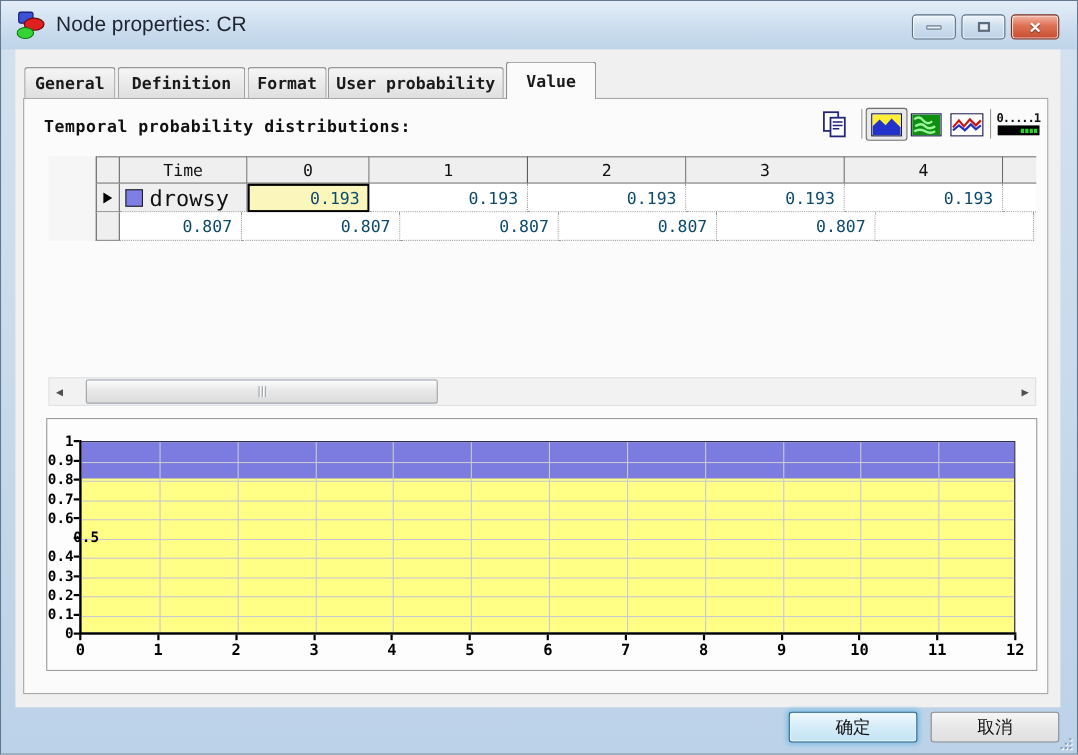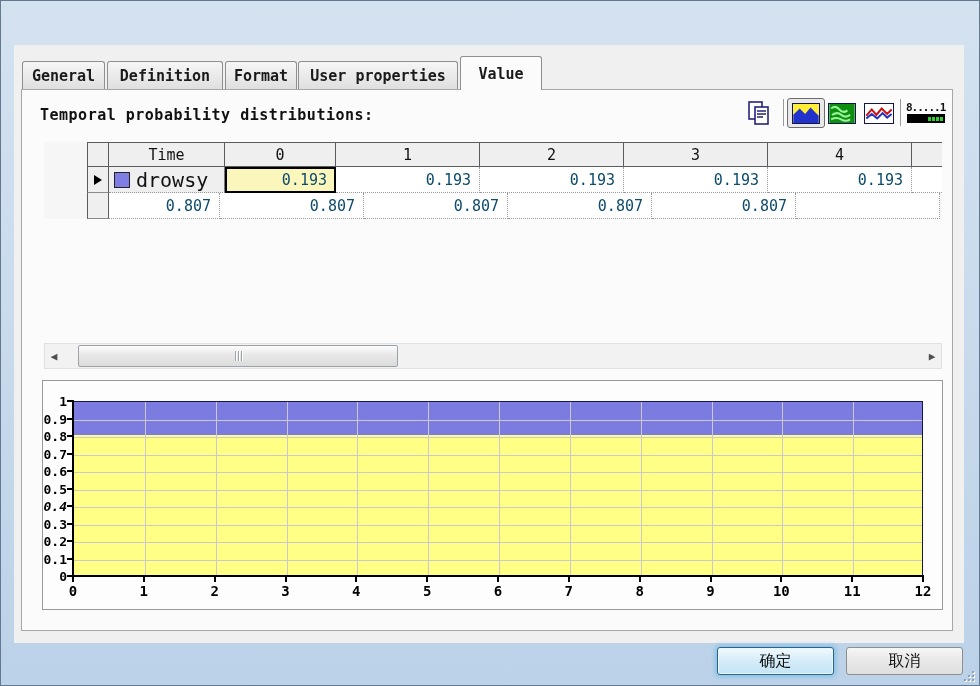--- a/index.html
+++ b/index.html
@@ -89,28 +89,47 @@
   .btn.cancel { left:832px; border:1px solid #8e8e8e; background:linear-gradient(#f6f6f6,#e9e9e9 45%,#dfdfdf); }
 
   .grip { position:absolute; right:5px; bottom:4px; width:12px; height:12px; }
   .grip i { position:absolute; width:2px; height:2px; background:#8fa2b5; box-shadow:1px 1px 0 #fff; }
 </style>
 </head>
 <body>
 
 <div class="win">
 
+  <div class="titlebar">
+    <svg class="app-icon" viewBox="0 0 26 26">
+      <rect x="2" y="1" width="13" height="10" rx="2" fill="#3b52d6" stroke="#101a70"></rect>
+      <ellipse cx="16" cy="12" rx="9" ry="5.5" fill="#e02020" stroke="#700808"></ellipse>
+      <ellipse cx="8" cy="20" rx="7.5" ry="5" fill="#35d435" stroke="#0a6e0a"></ellipse>
+    </svg>
+    <span class="title-text">Node properties: CR</span>
+    <div class="winbtns">
+      <div class="wbtn">
+          <span class="glyph-min"></span>
+        </div>
+      <div class="wbtn">
+          <span class="glyph-max"></span>
+        </div>
+      <div class="wbtn close">
+          <span class="glyph-close">✕</span>
+        </div>
+    </div>
+  </div>
 
   <div class="client">
 
     <div id="tabstrip">
         <div class="tab" style="left: 8px; width: 83px;">General</div>
         <div class="tab" style="left: 93px; width: 116px;">Definition</div>
         <div class="tab" style="left: 211px; width: 72px;">Format</div>
-        <div class="tab" style="left: 284px; width: 160px;">User properties</div>
+        <div class="tab" style="left: 284px; width: 160px;">User probability</div>
         <div class="tab active" style="left: 446px; width: 82px;">Value</div>
       </div>
 
     <div class="tabpage">
       <div class="heading">Temporal probability distributions:</div>
 
       <div class="tb-icon" style="left:720px;width:34px;">
         <svg width="26" height="26" viewBox="0 0 26 26">
           <rect x="3" y="2" width="13" height="17" fill="#fff" stroke="#23237a" stroke-width="1.6"></rect>
           <rect x="9" y="7" width="13" height="17" fill="#fff" stroke="#23237a" stroke-width="1.6"></rect>
@@ -132,21 +151,21 @@
       </div>
       <div class="tb-icon" style="left:842px;">
         <svg width="30" height="21" viewBox="0 0 30 21" class="icon-frame">
           <rect x="0" y="0" width="30" height="21" fill="#fff"></rect>
           <path d="M1 13 L7 6 L12 12 L18 5 L24 11 L29 6" stroke="#cc1111" stroke-width="2.2" fill="none"></path>
           <path d="M1 16 L7 11 L13 16 L19 10 L24 15 L29 11" stroke="#2233bb" stroke-width="2.2" fill="none"></path>
         </svg>
       </div>
       <div class="tb-sep" style="left:878px;"></div>
       <div class="tb-icon" style="left:884px;flex-direction:column;">
-        <div class="scale-top">8.....1</div>
+        <div class="scale-top">0.....1</div>
         <div class="scale-bar">
             <i></i>
             <i></i>
             <i></i>
             <i></i>
           </div>
       </div>
 
       <div class="sheet" id="sheet">
           <div class="trow">
@@ -226,23 +245,23 @@
             <div class="ylab" style="top: 14px;">1</div>
             <div class="ytick" style="top: 36.5px;"></div>
             <div class="ylab" style="top: 31.5px;">0.9</div>
             <div class="ytick" style="top: 54px;"></div>
             <div class="ylab" style="top: 49px;">0.8</div>
             <div class="ytick" style="top: 71.5px;"></div>
             <div class="ylab" style="top: 66.5px;">0.7</div>
             <div class="ytick" style="top: 89px;"></div>
             <div class="ylab" style="top: 84px;">0.6</div>
             <div class="ytick" style="top: 106.5px;"></div>
-            <div class="ylab" style="top: 101.5px;">0.5</div>
+            <div class="ylab" style="top: 101.5px; margin-left: 23px;">0.5</div>
             <div class="ytick" style="top: 124px;"></div>
-            <div class="ylab" style="top: 119px; font-style: italic;">0.4</div>
+            <div class="ylab" style="top: 119px;">0.4</div>
             <div class="ytick" style="top: 141.5px;"></div>
             <div class="ylab" style="top: 136.5px;">0.3</div>
             <div class="ytick" style="top: 159px;"></div>
             <div class="ylab" style="top: 154px;">0.2</div>
             <div class="ytick" style="top: 176.5px;"></div>
             <div class="ylab" style="top: 171.5px;">0.1</div>
             <div class="ytick" style="top: 194px;"></div>
             <div class="ylab" style="top: 189px;">0</div>
             <div class="xtick" style="left: 29px;"></div>
             <div class="xlab" style="left: 10px;">0</div>

